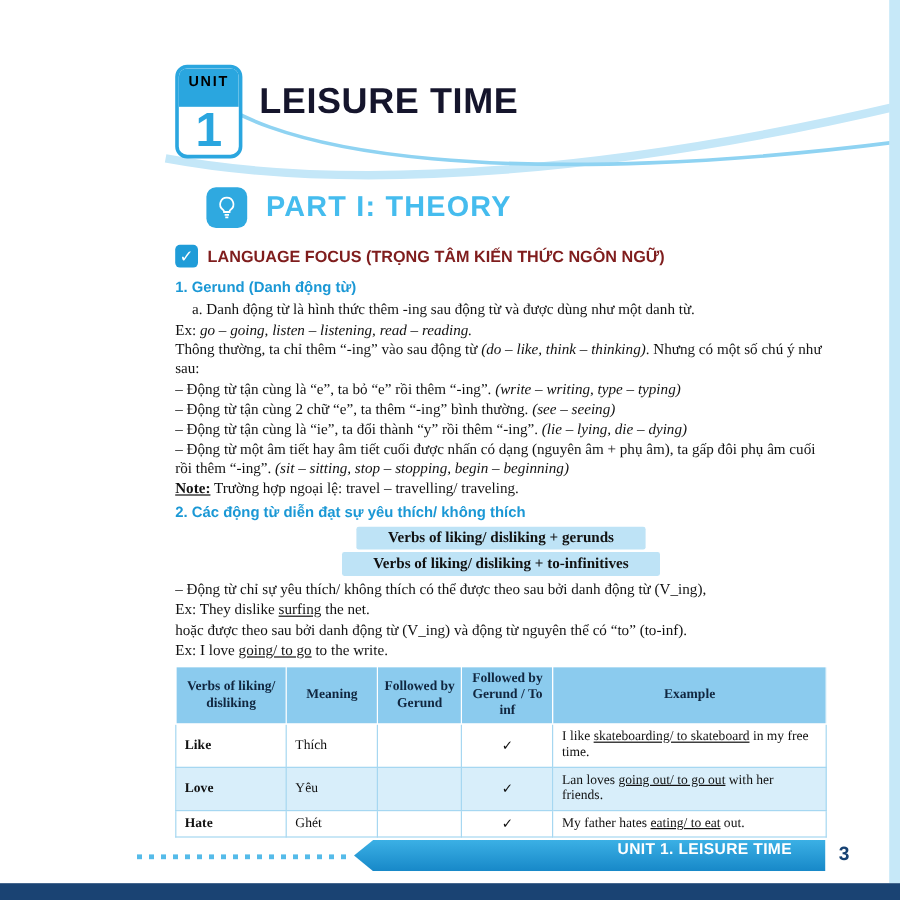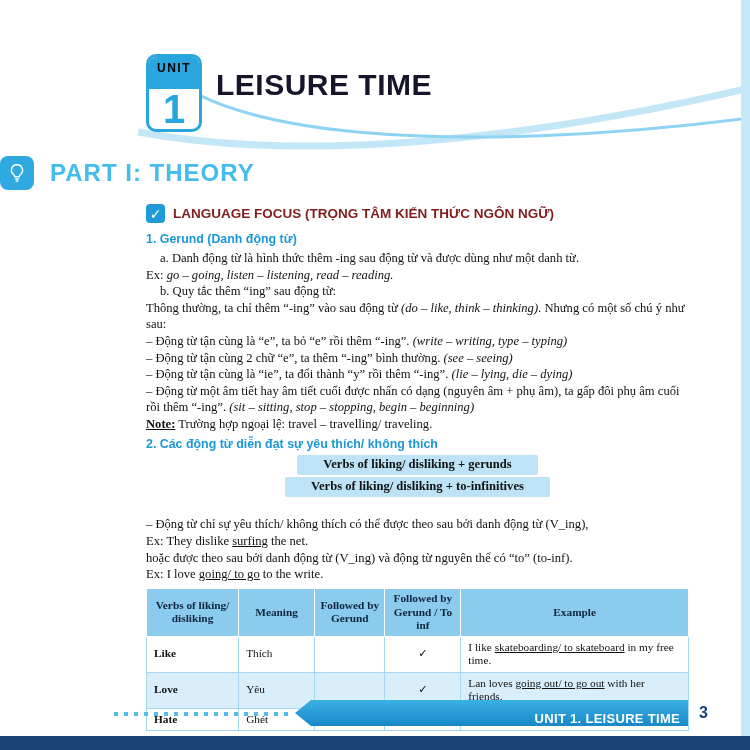--- a/index.html
+++ b/index.html
@@ -21,21 +21,21 @@
               font-family:"Liberation Sans","DejaVu Sans",sans-serif;}
   .unit-badge .lbl{background:#2AA6DF;color:#000000;font-weight:bold;font-size:12px;letter-spacing:1.5px;
               text-align:center;padding:4px 0 14px;}
   .unit-badge .num{flex:1;display:flex;align-items:center;justify-content:center;color:#2AA6DF;
               font-size:40px;font-weight:bold;line-height:1;}
 
   .page-title{position:absolute;left:216px;top:68px;font-family:"Liberation Sans","DejaVu Sans",sans-serif;
               font-size:30px;font-weight:bold;color:#15152c;letter-spacing:.5px;}
 
   
-  .part-row{position:absolute;top:156px;left:0;width:598px;display:flex;
+  .part-row{position:absolute;top:156px;left:0;width:598px;display:flex;justify-content:center;
             align-items:center;gap:16px;}
   .bulb-box{width:34px;height:34px;background:#2FA9E0;border-radius:8px;display:flex;align-items:center;
             justify-content:center;}
   .part-title{font-family:"Liberation Sans","DejaVu Sans",sans-serif;font-weight:bold;font-size:24px;
             color:#45BCEE;letter-spacing:1px;}
 
   
   .focus-row{position:absolute;top:204px;left:146px;display:flex;align-items:center;gap:8px;}
   .check-box{width:19px;height:19px;background:#1F9CD8;border-radius:4px;color:#fff;font-size:14px;
             font-weight:bold;display:flex;align-items:center;justify-content:center;
@@ -50,39 +50,39 @@
             font-size:12.4px;margin:0 0 3px;}
   .sec-head.s2{margin-top:4px;}
   .indent{padding-left:14px;}
   .ital{font-style:italic;}
   .und{text-decoration:underline;}
   .bold{font-weight:bold;}
   .formula-box{display:table;margin:4px auto 3px;background:#BEE3F6;border-radius:2px;
             padding:3px 62px;font-weight:bold;font-size:13px;}
   .concept-box{display:table;margin:2px auto;background:#BEE3F6;border-radius:2px;
             padding:2px 26px;font-weight:bold;font-size:12.6px;}
-  .concept-wrap{margin-bottom:20px;}
+  .concept-wrap{margin-bottom:4px;}
 
   
   table.vtab{width:100%;border-collapse:collapse;margin-top:5px;font-size:11.3px;line-height:13.5px;}
   table.vtab th{background:#8BCBEE;border:1.5px solid #fff;padding:3px 4px;text-align:center;
             font-weight:bold;color:#10263f;}
   table.vtab td{border:1px solid #A6D7F1;padding:4px 7px;vertical-align:middle;background:#fff;}
   table.vtab tr.alt td{background:#D8EEFA;}
   td.vb{font-weight:bold;}
   td.ck{text-align:center;font-family:"DejaVu Sans",sans-serif;}
   col.c1{width:17%;}col.c2{width:14%;}col.c3{width:13%;}col.c4{width:14%;}col.c5{width:42%;}
 
   
   .dotline{position:absolute;left:114px;top:712px;width:178px;height:4px;
             background:repeating-linear-gradient(90deg,#55BBE9 0 4px,transparent 4px 10px);}
   .banner{position:absolute;left:295px;top:700px;width:393px;height:26px;
             background:linear-gradient(180deg,#3BB0E5,#1788C8);
             clip-path:polygon(0 50%,16px 0,100% 0,100% 100%,16px 100%);
-            display:flex;align-items:flex-end;justify-content:flex-end;padding-right:8px;
+            display:flex;align-items:flex-start;justify-content:flex-end;padding-right:28px;
             color:#fff;font-family:"Liberation Sans","DejaVu Sans",sans-serif;font-weight:bold;
             font-size:13px;letter-spacing:.3px;}
   .pagenum{position:absolute;left:699px;top:700px;height:26px;display:flex;align-items:center;
             font-family:"Liberation Sans","DejaVu Sans",sans-serif;font-weight:bold;font-size:16px;
             color:#174273;}
 </style>
 </head>
 <body>
 
 <div class="page">
@@ -123,23 +123,20 @@
 
     <p class="indent">
       <span>a. Danh động từ là hình thức thêm -ing sau động từ và được dùng như một danh từ.</span>
     </p>
 
 
     <p>
       <span>Ex: </span><span class="ital">go – going, listen – listening, read – reading.</span>
     </p>
 
-    <p class="indent">
-      <span>b. Quy tắc thêm “ing” sau động từ:</span>
-    </p>
 
     <p>
       <span>Thông thường, ta chỉ thêm “-ing” vào sau động từ </span><span class="ital">(do – like, think – thinking)</span><span>. Nhưng có một số chú ý như sau:</span>
     </p>
 
     <p>
       <span>– Động từ tận cùng là “e”, ta bỏ “e” rồi thêm “-ing”. </span><span class="ital">(write – writing, type – typing)</span>
     </p>
     <p>
       <span>– Động từ tận cùng 2 chữ “e”, ta thêm “-ing” bình thường. </span><span class="ital">(see – seeing)</span>

